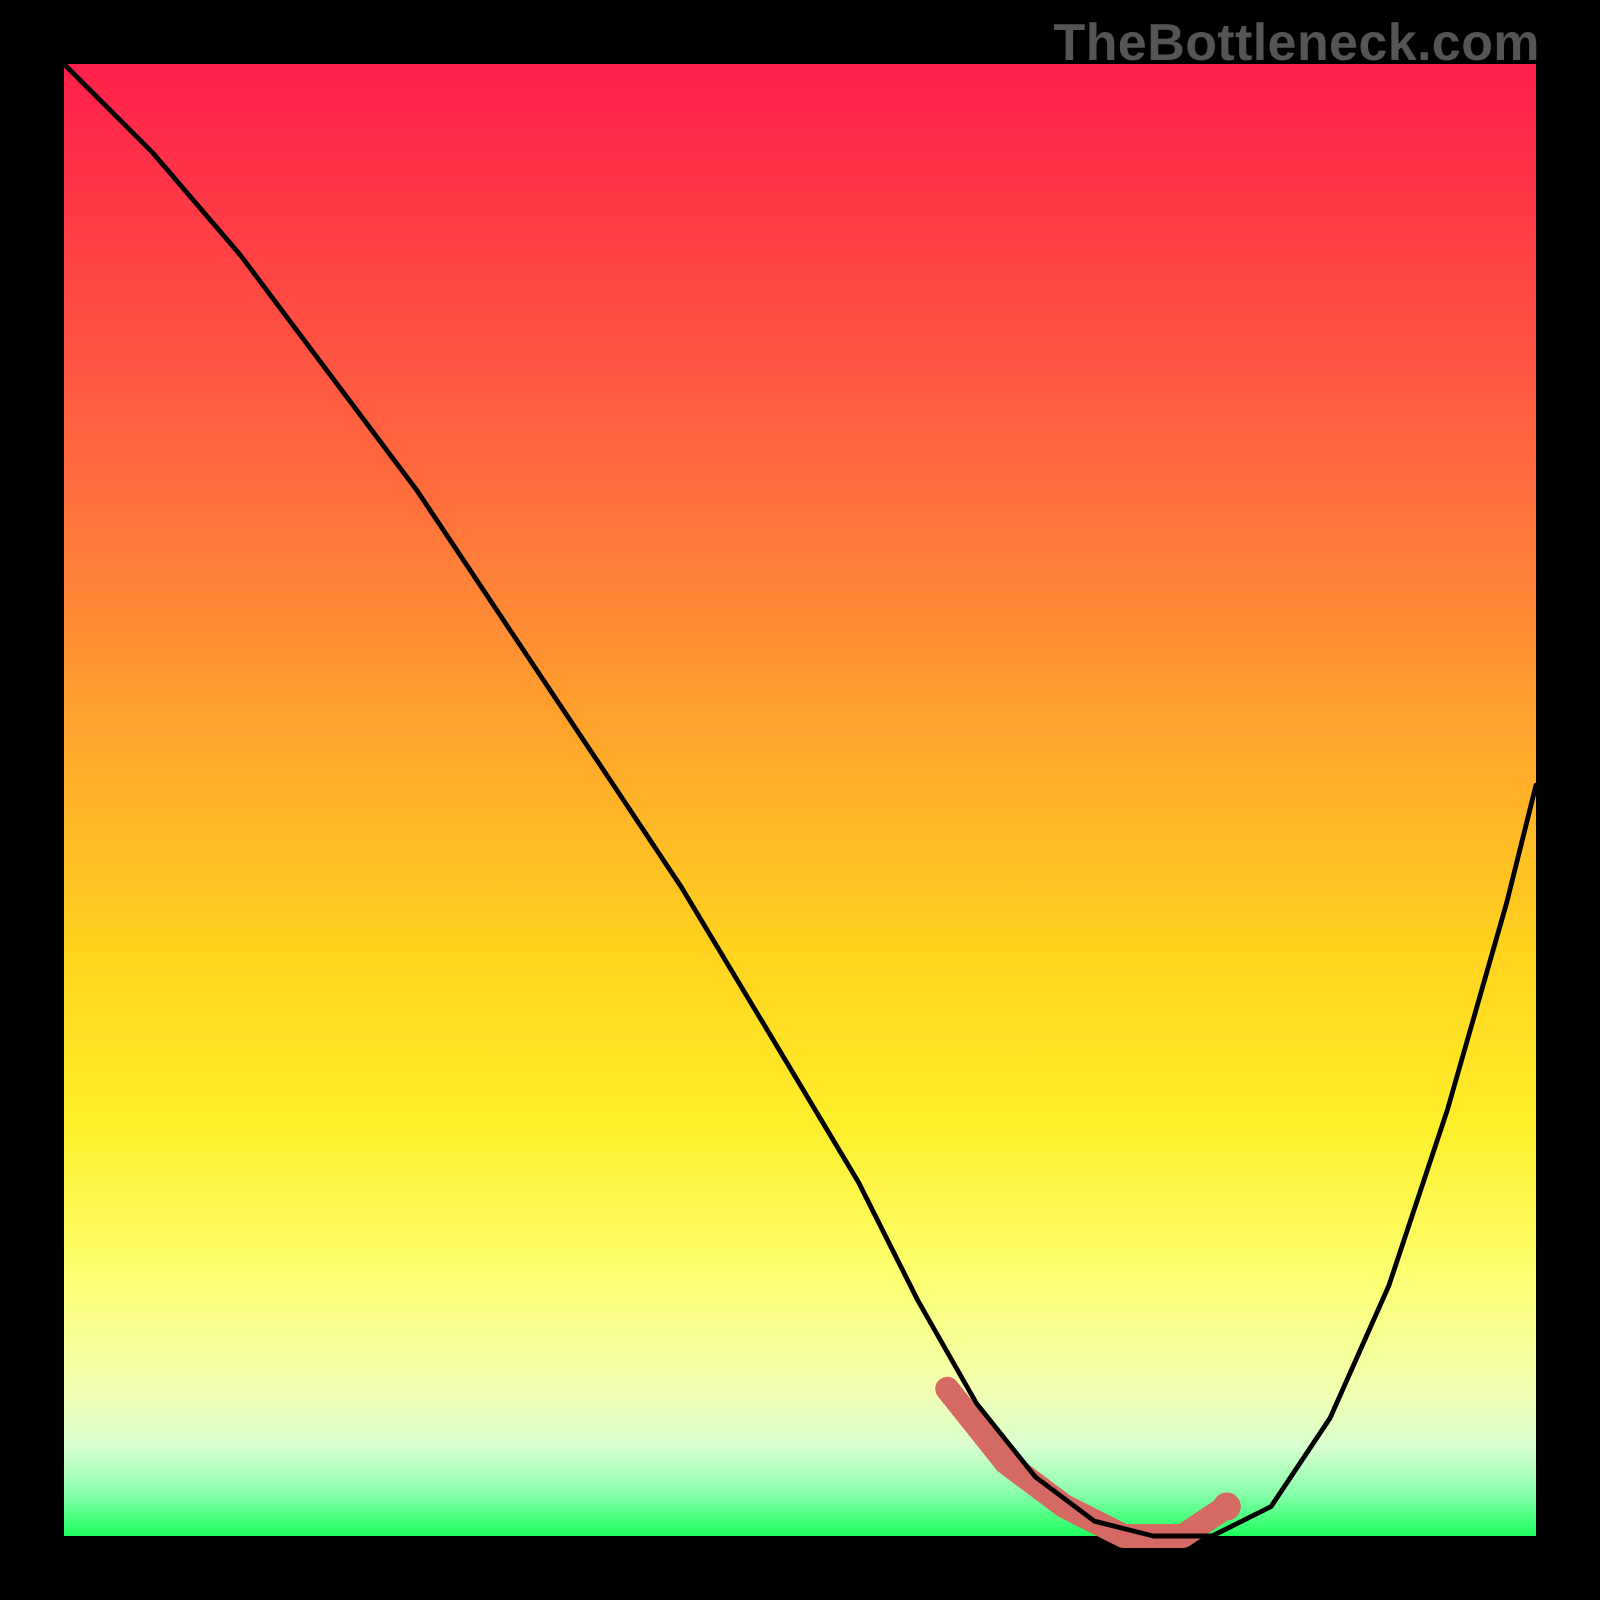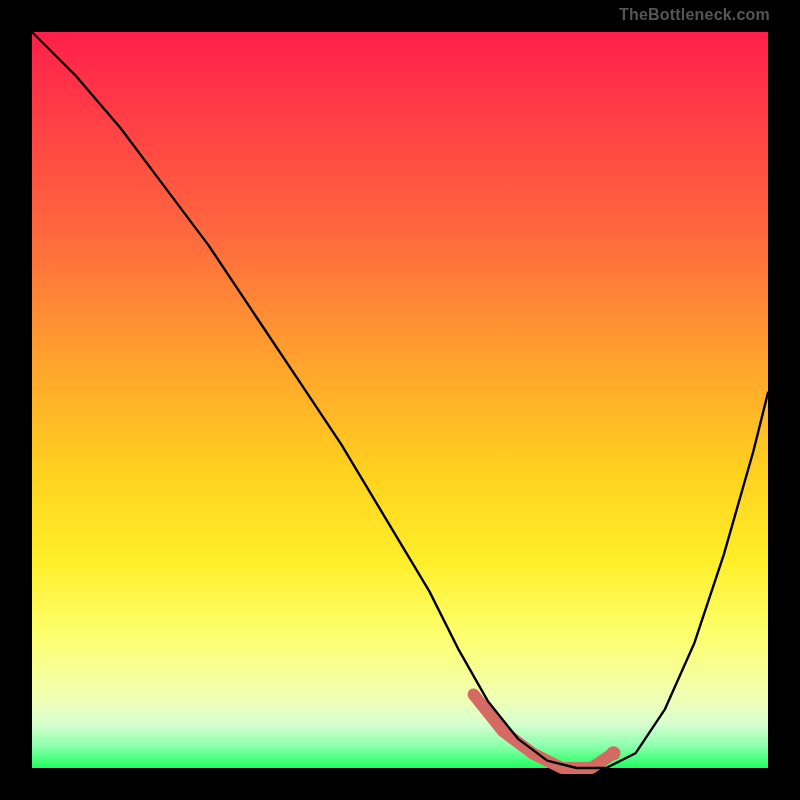--- a/index.html
+++ b/index.html
@@ -39,21 +39,21 @@
       #d8ffcf 94%,
       #8cffad 97%,
       #1eff5e 100%
     );
   }
   .watermark {
     position: absolute;
     top: 6px;
     right: 30px;
     color: #555;
-    font-size: 16px;
+    font-size: 26px;
     font-weight: 600;
     letter-spacing: 0.2px;
     user-select: none;
   }
   svg.curve {
     position: absolute;
     left: 0;
     top: 0;
     width: 736px;
     height: 736px;

